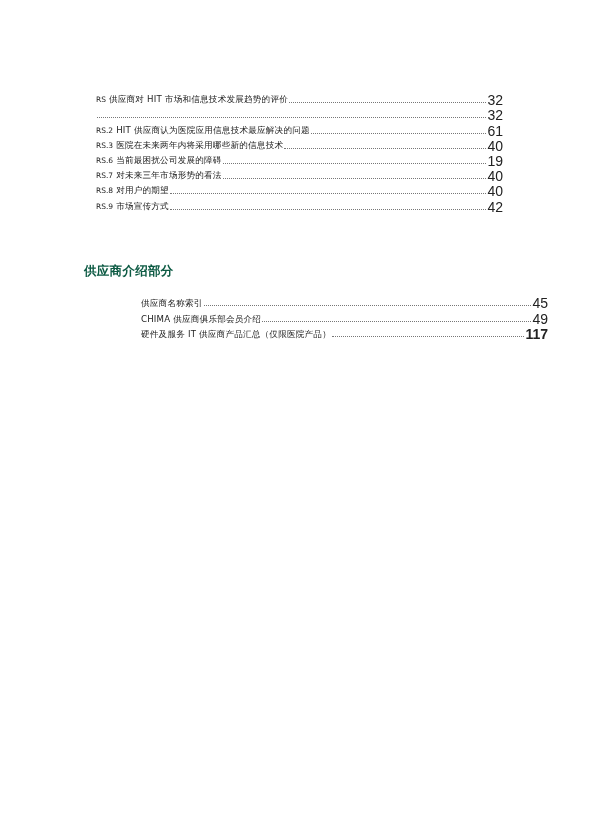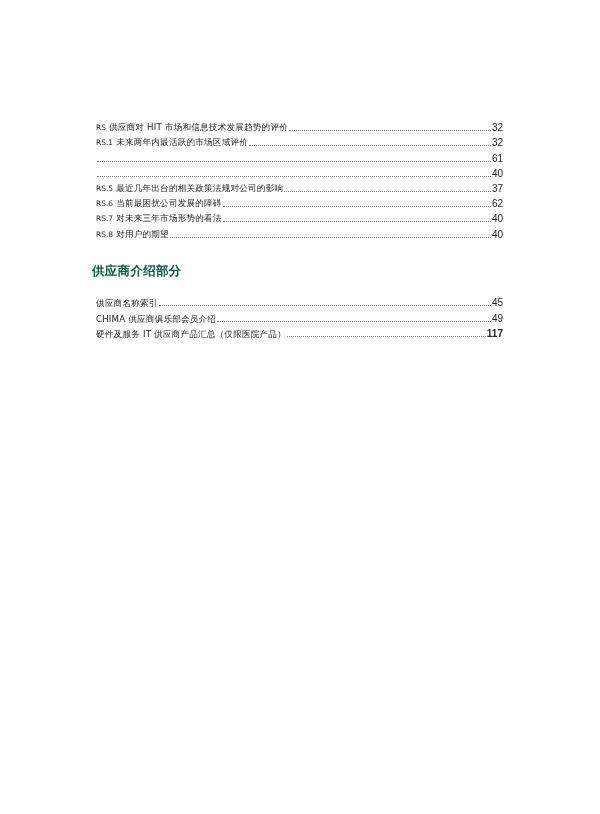--- a/index.html
+++ b/index.html
@@ -1,70 +1,71 @@
 <!DOCTYPE html>
 <html><head>
 <meta charset="utf-8">
 <style>
   html, body { margin:0; padding:0; background:#ffffff; }
   body { width:600px; height:814px; position:relative; overflow:hidden;
          font-family:"DejaVu Sans", sans-serif; color:#222; }
   .toc { position:absolute; left:96px; width:407px; }
-  .toc-a { top:91px;margin-top:28px; }
+  .toc-a { top:91px; }
   .row { display:flex; align-items:flex-end; height:15.2px; font-size:8.6px; line-height:12px; white-space:nowrap; }
   .label { flex:0 0 auto; letter-spacing:0.2px; }
   .code { font-size:7.5px; margin-right:3px; letter-spacing:0; }
   .dots { flex:1 1 auto; border-bottom:1px dotted #777; margin:0 1px 3px 1px; height:1px; }
-  .page { flex:0 0 auto; font-family:"Liberation Sans", sans-serif; font-size:10px; }
+  .page { flex:0 0 auto; font-family:"Liberation Sans", sans-serif; font-size:14px; }
   .page.bold { font-weight:bold; }
-  .heading { position:absolute; left:92px; top:263px; font-size:12.5px; font-weight:bold; color:#0c5a43; letter-spacing:0.3px; }
-  .toc-b { top:293px; }
+  .heading { position:absolute; left:84px; top:263px; font-size:12.5px; font-weight:bold; color:#0c5a43; letter-spacing:0.3px; }
+  .toc-b { top:293px;margin-left:45px; }
   .toc-b .row { height:15.8px; }
 </style>
 </head>
 <body>
 
 <div class="toc toc-a">
   <div class="row">
     <span class="label"><span class="code">RS</span><span>供应商对 HIT 市场和信息技术发展趋势的评价</span></span>
     <span class="dots"></span>
     <span class="page">32</span>
   </div>
   <div class="row">
-    <span class="label"><span class="code">RS.1</span><span>未来两年内最活跃的市场区域评价</span></span>
     <span class="dots"></span>
     <span class="page">32</span>
   </div>
   <div class="row">
+    <span class="label"><span class="code">RS.2</span><span>HIT 供应商认为医院应用信息技术最应解决的问题</span></span>
     <span class="dots"></span>
     <span class="page">61</span>
   </div>
   <div class="row">
+    <span class="label"><span class="code">RS.3</span><span>医院在未来两年内将采用哪些新的信息技术</span></span>
     <span class="dots"></span>
     <span class="page">40</span>
   </div>
   <div class="row">
-    <span class="label"><span class="code">RS.5</span><span>最近几年出台的相关政策法规对公司的影响</span></span>
-    <span class="dots"></span>
-    <span class="page">37</span>
-  </div>
-  <div class="row">
     <span class="label"><span class="code">RS.6</span><span>当前最困扰公司发展的障碍</span></span>
     <span class="dots"></span>
-    <span class="page">62</span>
+    <span class="page">19</span>
   </div>
   <div class="row">
     <span class="label"><span class="code">RS.7</span><span>对未来三年市场形势的看法</span></span>
     <span class="dots"></span>
     <span class="page">40</span>
   </div>
   <div class="row">
     <span class="label"><span class="code">RS.8</span><span>对用户的期望</span></span>
     <span class="dots"></span>
     <span class="page">40</span>
+  </div>
+  <div class="row">
+    <span class="label"><span class="code">RS.9</span><span>市场宣传方式</span></span>
+    <span class="dots"></span>
+    <span class="page">42</span>
   </div>
 </div>
 
 <div class="heading">供应商介绍部分</div>
 
 <div class="toc toc-b">
   <div class="row">
     <span class="label">供应商名称索引</span>
     <span class="dots"></span>
     <span class="page">45</span>

